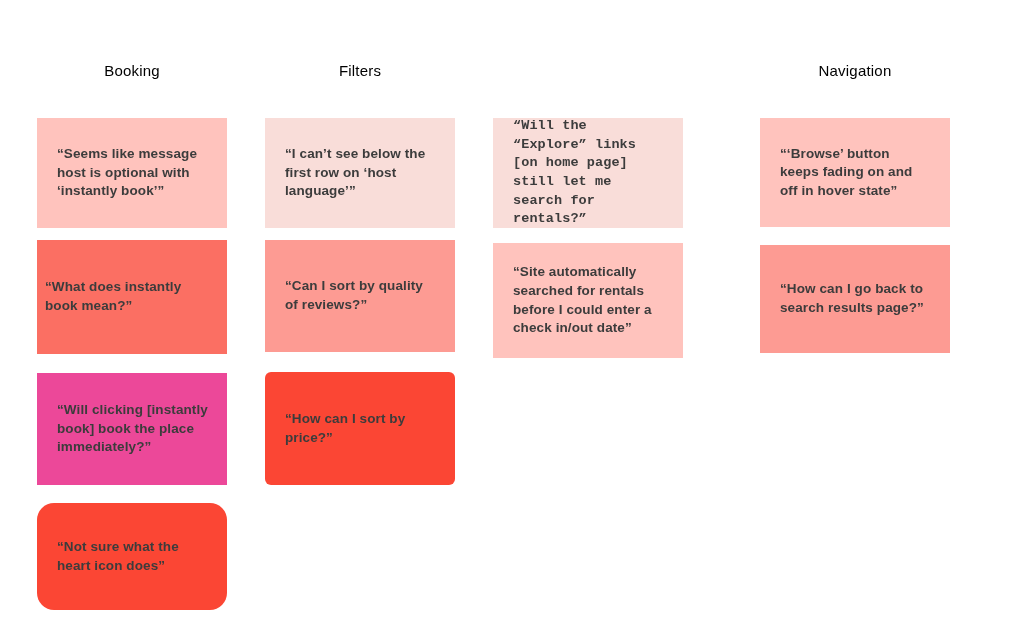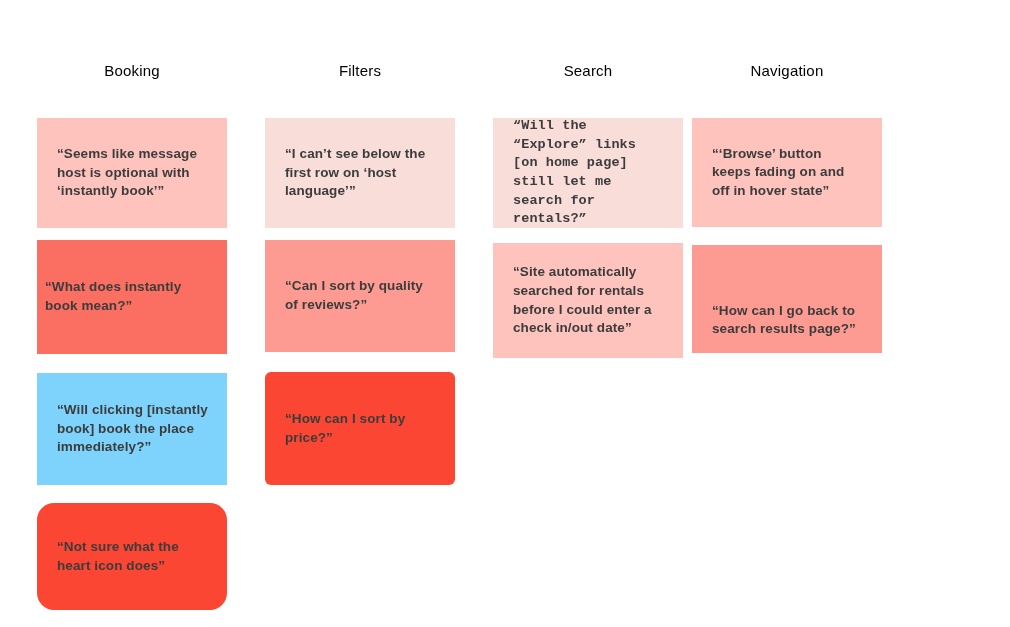--- a/index.html
+++ b/index.html
@@ -12,21 +12,21 @@
   .board {
     position: relative;
     width: 1010px;
     height: 627px;
     background: #ffffff;
   }
   .column { position: absolute; top: 0; width: 190px; height: 627px; }
   .col-booking    { left: 37px; }
   .col-filters    { left: 265px; }
   .col-search     { left: 493px; }
-  .col-navigation { left: 692px; }
+  .col-navigation { left: 760px; }
   .column-header {
     position: absolute;
     top: 62px;
     width: 100%;
     text-align: center;
     font-size: 15px;
     font-weight: 400;
     letter-spacing: 0.2px;
     color: #000000;
   }
@@ -49,36 +49,36 @@
   .b1 { top: 118px; height: 110px; align-items: center; }
   .b2 { top: 240px; height: 114px; padding-left: 8px; }
   .b3 { top: 373px; height: 112px; }
   .b4 { top: 503px; height: 107px; }
   .f1 { top: 118px; height: 110px; padding-left: 20px; }
   .f2 { top: 240px; height: 112px; justify-content: flex-end; }
   .f3 { top: 372px; height: 113px; }
   .s1 { top: 118px; height: 110px; font-family: Liberation Mono, monospace; }
   .s2 { top: 243px; height: 115px; }
   .n1 { top: 118px; height: 109px; }
-  .n2 { top: 245px; height: 108px; align-items: flex-end; }
+  .n2 { top: 245px; height: 108px; }
 </style>
 </head>
 <body>
 
 <div class="board">
 
   <div class="column col-booking">
     <div class="column-header">Booking</div>
     <div class="card b1" style="background: rgb(255, 195, 189);">
       <div class="card-text">“Seems like message host is optional with ‘instantly book’”</div>
     </div>
     <div class="card b2" style="background: rgb(251, 111, 99);">
       <div class="card-text">“What does instantly book mean?”</div>
     </div>
-    <div class="card b3" style="background: #7dd3fc;">
+    <div class="card b3" style="background: #ec4899;">
       <div class="card-text">“Will clicking [instantly book] book the place immediately?”</div>
     </div>
     <div class="card b4" style="background: rgb(251, 70, 52); border-radius: 17px;">
       <div class="card-text">“Not sure what the heart icon does”</div>
     </div>
   </div>
 
   <div class="column col-filters">
     <div class="column-header">Filters</div>
     <div class="card f1" style="background: rgb(249, 221, 217);">
@@ -86,21 +86,20 @@
     </div>
     <div class="card f2" style="background: rgb(253, 155, 147);">
       <div class="card-text">“Can I sort by quality of reviews?”</div>
     </div>
     <div class="card f3" style="background: rgb(251, 70, 52); border-radius: 6px;">
       <div class="card-text">“How can I sort by price?”</div>
     </div>
   </div>
 
   <div class="column col-search">
-    <div class="column-header">Search</div>
     <div class="card s1" style="background: rgb(249, 221, 217);">
       <div class="card-text">“Will the “Explore” links [on home page] still let me search for rentals?”</div>
     </div>
     <div class="card s2" style="background: rgb(255, 195, 189);">
       <div class="card-text">“Site automatically searched for rentals before I could enter a check in/out date”</div>
     </div>
   </div>
 
   <div class="column col-navigation">
     <div class="column-header">Navigation</div>

